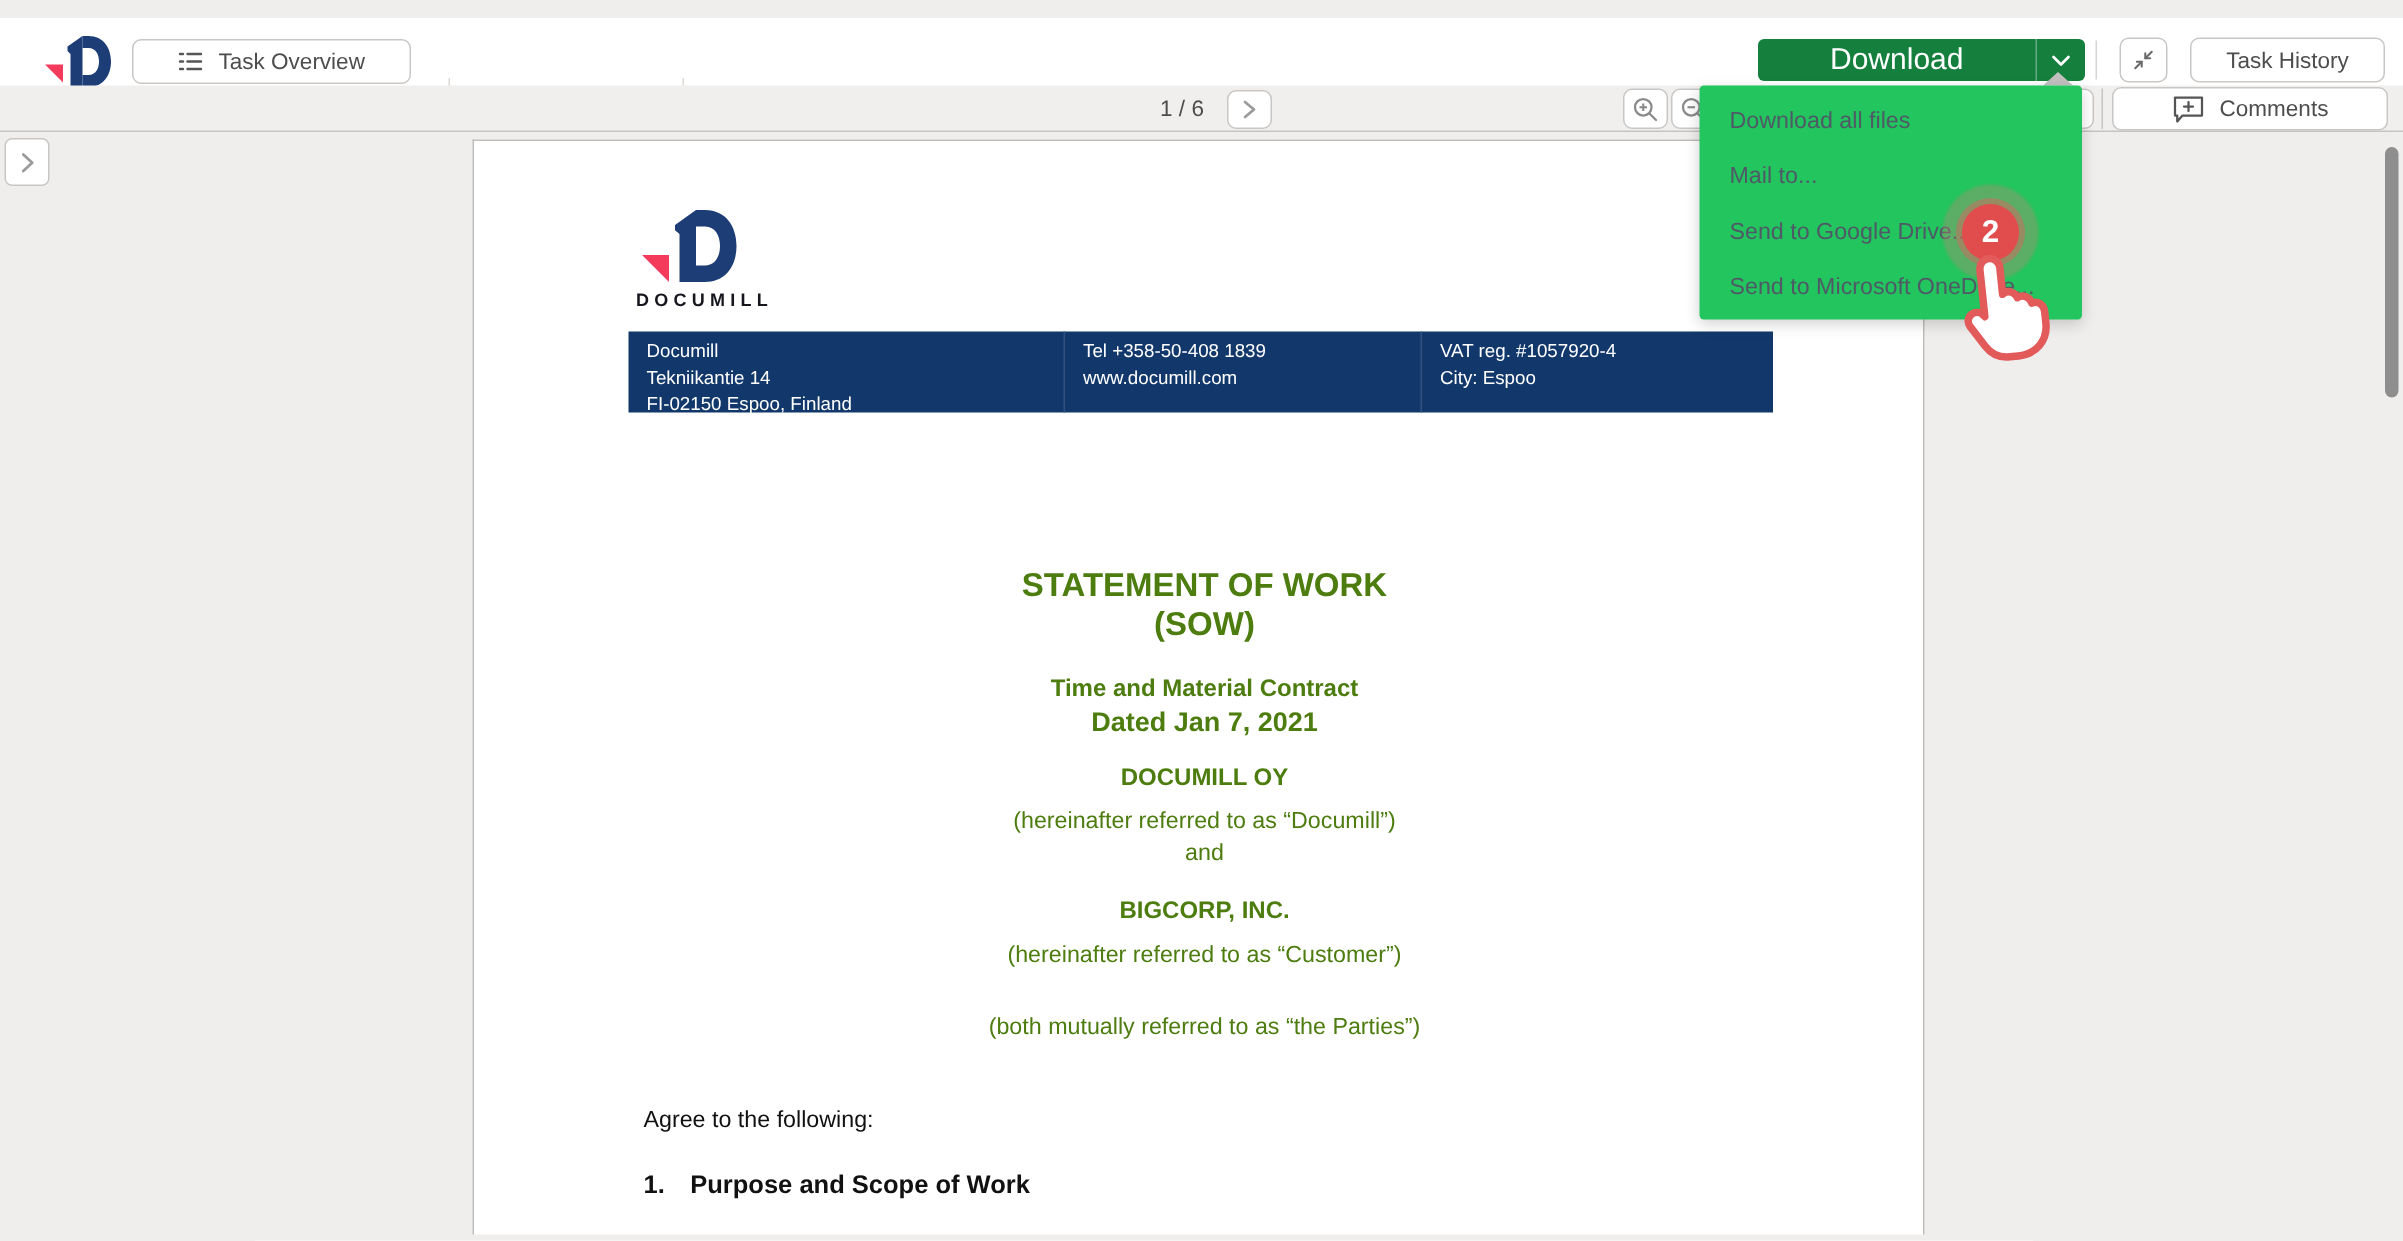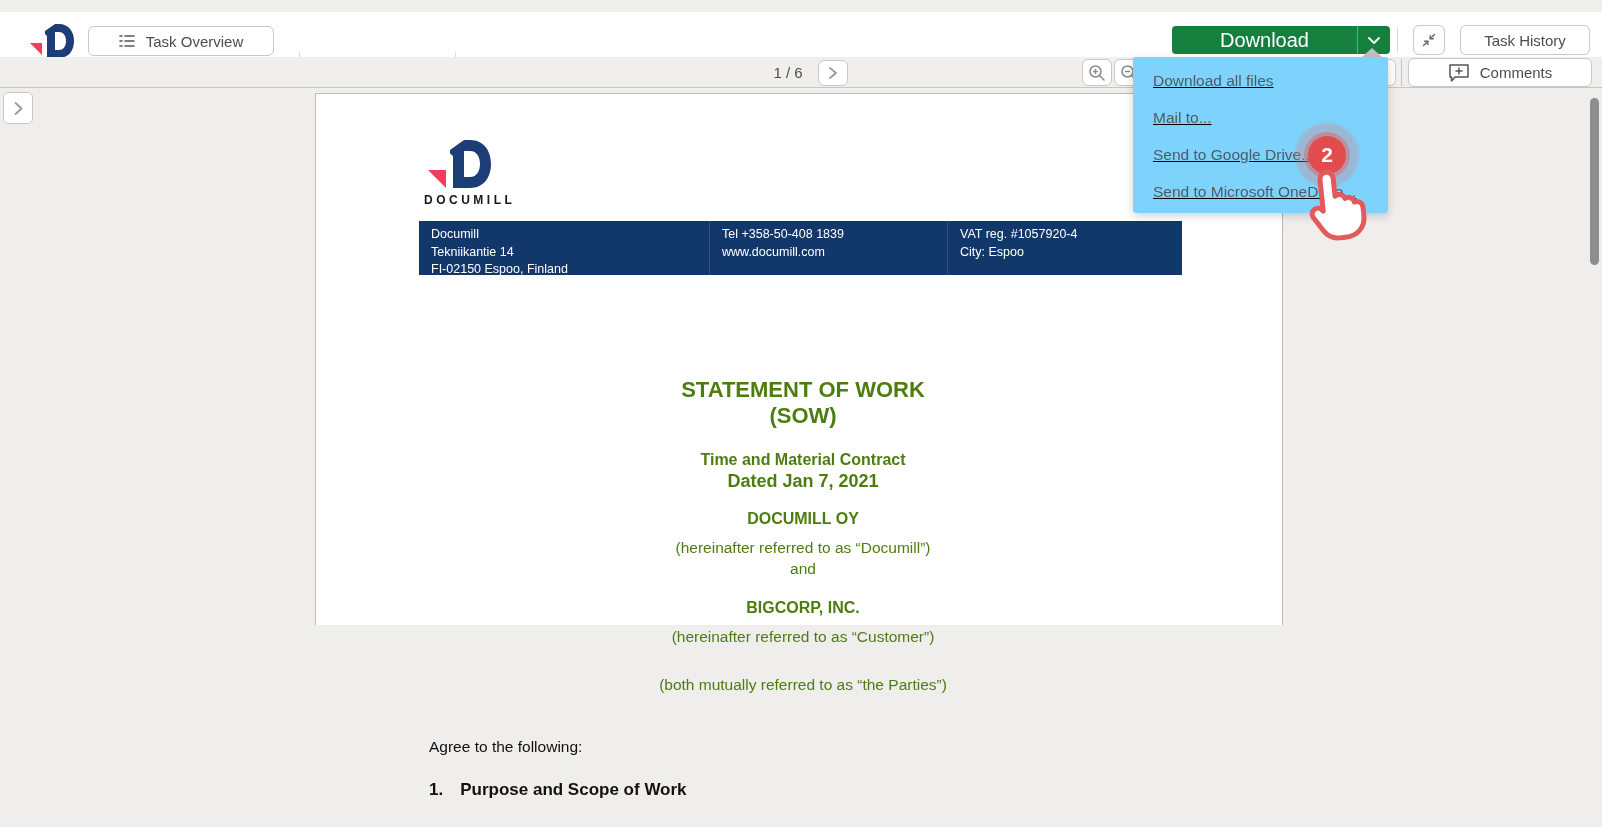--- a/index.html
+++ b/index.html
@@ -35,21 +35,21 @@
   .tb-divider { position:absolute; left:1401px; top:2px; width:1px; height:27px; background:#c6c4c3; }
   .comments { position:absolute; left:1408px; top:1px; width:184px; height:29px; }
 
   
   .viewer { position:absolute; left:0; top:88px; width:1602px; height:739px; background:#efeeec; }
   .expand-btn { position:absolute; left:3px; top:4px; width:30px; height:32px; background:#fff; border:1px solid #c9c7c5; border-radius:5px;
                 display:flex; align-items:center; justify-content:center; cursor:pointer; }
   .scroll-thumb { position:absolute; left:1590px; top:10px; width:9px; height:167px; background:#8e8e8e; border-radius:5px; }
 
   
-  .page { position:absolute; left:315px; top:5px; width:968px; height:532px; background:#fff; border:1px solid #bdbbb9; border-bottom:none; }
+  .page { position:absolute; left:315px; top:5px; width:968px; height:730px; background:#fff; border:1px solid #bdbbb9; border-bottom:none; }
   .doc-logo { position:absolute; left:108px; top:44px; width:90px; height:70px; }
   .doc-brand { position:absolute; left:108px; top:99px; font-size:12px; font-weight:bold; letter-spacing:3.5px; color:#16161f; }
   .info-bar { position:absolute; left:103px; top:127px; width:763px; height:54px; background:#12386b; display:flex; color:#fff; }
   .info-col { padding:5px 0 0 12px; font-size:12.5px; line-height:17.5px; }
   .info-col1 { width:290px; }
   .info-col2 { width:238px; border-left:1px solid #33517e; }
   .info-col3 { width:235px; border-left:1px solid #33517e; }
   .doc-line { position:absolute; left:4px; width:100%; text-align:center; color:#4d7c0f; }
   .t1 { top:283px; font-size:22px; font-weight:bold; }
   .t2 { top:309px; font-size:22px; font-weight:bold; }
@@ -60,22 +60,22 @@
   .cj { top:466px; font-size:15.5px; }
   .p2 { top:505px; font-size:16px; font-weight:bold; }
   .r2 { top:534px; font-size:15.5px; }
   .pp { top:582px; font-size:15.5px; }
   .agree { position:absolute; left:113px; top:644px; font-size:15.5px; color:#111; }
   .sec1 { position:absolute; left:113px; top:686px; font-size:17px; font-weight:bold; color:#111; display:flex; gap:17px; }
 
   
   .menu-pointer { position:absolute; left:1362px; top:48px; width:0; height:0;
                   border-left:10px solid transparent; border-right:10px solid transparent; border-bottom:9px solid #c3c1c0; z-index:49; }
-  .menu { position:absolute; left:1133px; top:57px; width:255px; height:156px; background:#7dd3fc; border-radius:3px;
-          box-shadow:0 3px 10px rgba(0,0,0,0.18); z-index:50; padding-top:5px;text-decoration:underline; }
+  .menu { position:absolute; left:1133px; top:57px; width:255px; height:156px; background:#22c55e; border-radius:3px;
+          box-shadow:0 3px 10px rgba(0,0,0,0.18); z-index:50; padding-top:5px; }
   .menu-item { height:37px; line-height:37px; padding-left:20px; font-size:15.5px; color:#4f5a66; cursor:pointer; white-space:nowrap; overflow:hidden; }
 
   
   .ann { position:absolute; z-index:60; }
   .ring-outer { left:1295px; top:123px; width:64px; height:64px; border-radius:50%; background:rgba(230,120,120,0.30); filter:blur(1px); }
   .ring-mid   { left:1304px; top:132px; width:46px; height:46px; border-radius:50%; background:rgba(226,96,96,0.45); }
   .badge      { left:1308px; top:136px; width:38px; height:38px; border-radius:50%; background:#e14c4c;
                 color:#fff; font-size:21px; font-weight:bold; display:flex; align-items:center; justify-content:center; }
   .hand { left:1300px; top:165px; width:72px; height:80px; transform:rotate(-6deg); }
 </style>

